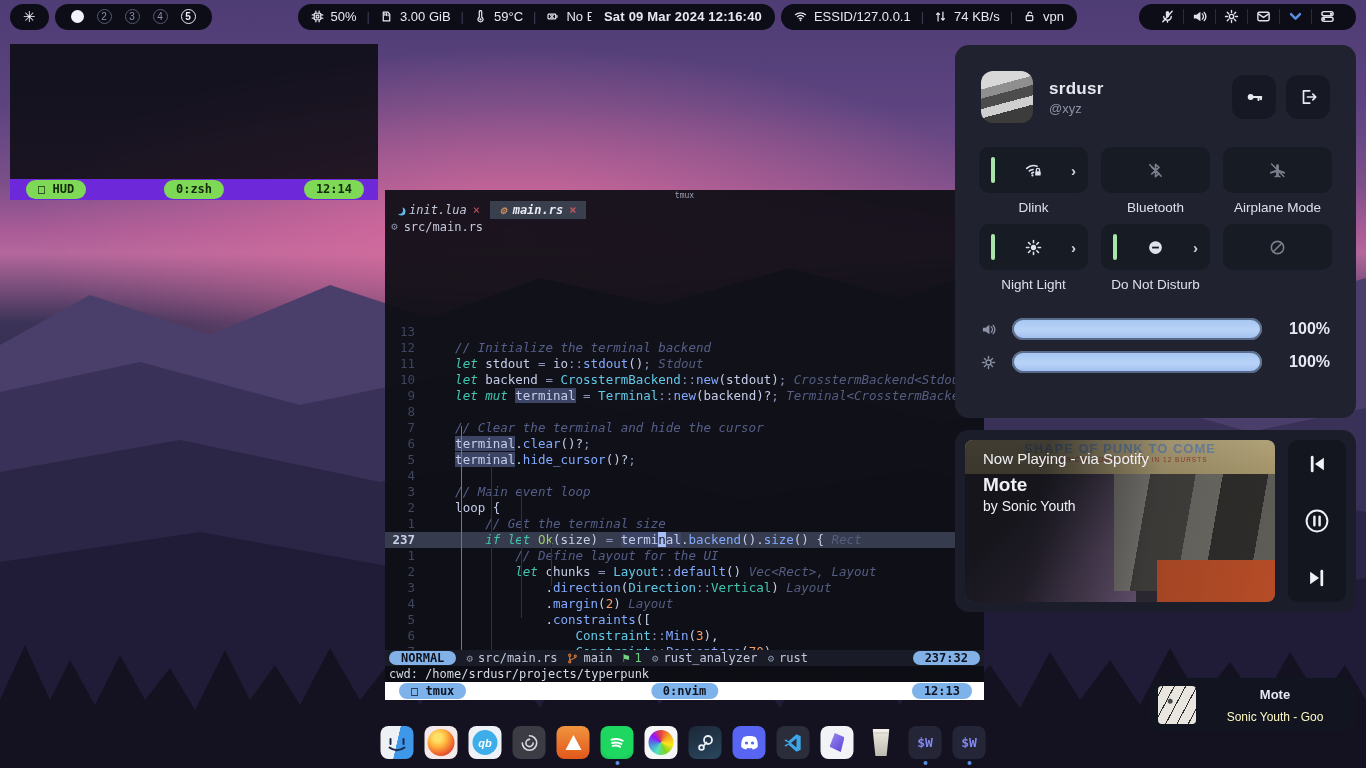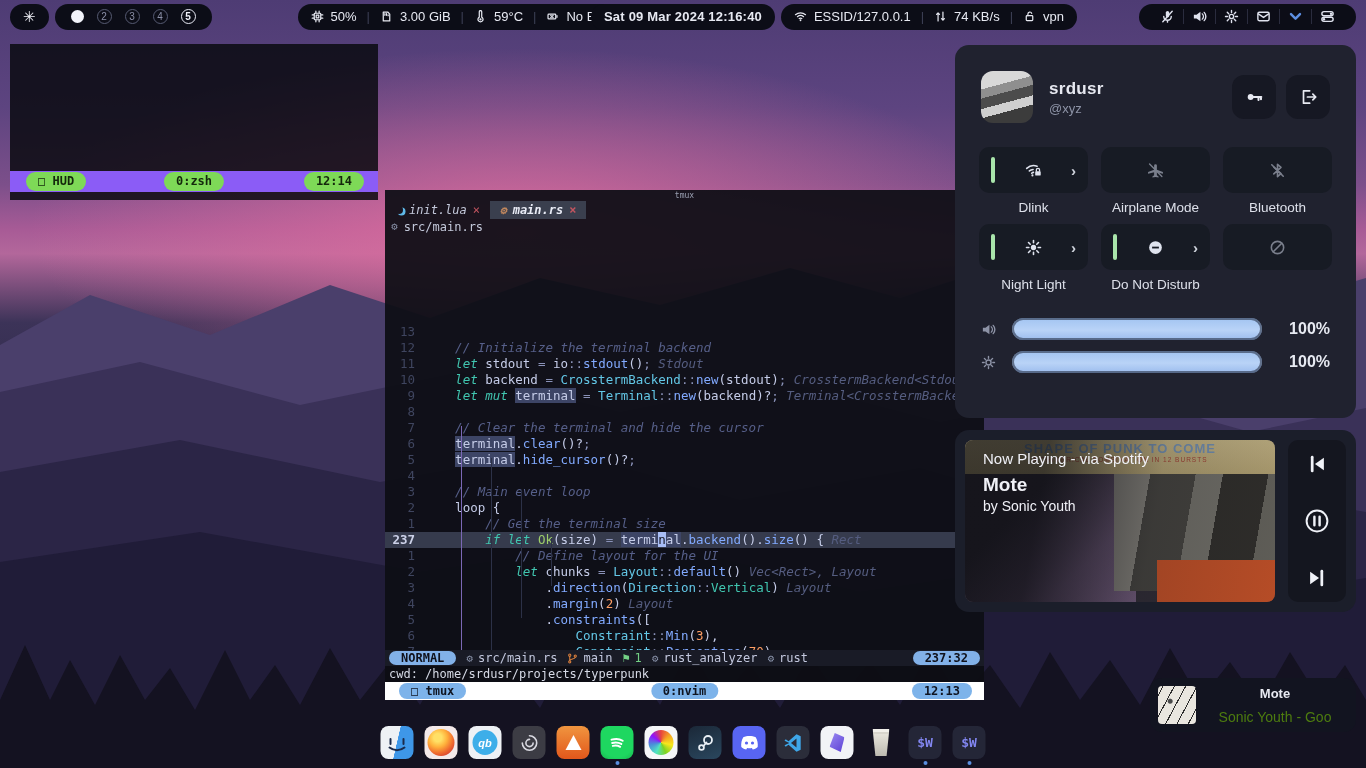--- a/index.html
+++ b/index.html
@@ -30,21 +30,21 @@
   .tray-pill{margin-left:62px;gap:0}
   .tray-btn{display:inline-flex;align-items:center;justify-content:center;padding:0 8px;color:#dfe2ee}
   .tray-btn + .tray-btn{border-left:1px solid #2a2c3e}
   .tray-btn.accent{color:#5d8fe2}
 
   
   .term{position:absolute;left:10px;top:44px;width:368px;height:156px;background:rgba(8,9,14,.84);z-index:3;font-size:12.5px;line-height:17px;color:#ccd0da}
   .term .body{padding:9px 12px;white-space:pre}
   .t-gray{color:#b9bdc9}.t-cyan{color:#56b6c2}.t-orange{color:#e5941d}.t-green{color:#98c379}.t-dim{color:#878c99}
   .t-cursor{display:inline-block;width:7px;height:13px;border:1px solid #c8ccd6;vertical-align:-2px}
-  .term-bar{position:absolute;left:0;right:0;bottom:8px;height:21px;background:#8b5cf6;display:flex;align-items:center;font-family:"DejaVu Sans Mono",monospace;font-size:12px}
+  .term-bar{position:absolute;left:0;right:0;bottom:0;height:21px;background:#6d28d9;display:flex;align-items:center;font-family:"DejaVu Sans Mono",monospace;font-size:12px}
   .gpill{background:#7ed957;color:#14280c;border-radius:10px;padding:1px 12px;font-weight:bold;position:absolute}
   .gpill.l{left:16px}.gpill.c{left:50%;transform:translateX(-50%)}.gpill.r{right:14px}
 
   
   .editor{position:absolute;left:385px;top:190px;width:599px;height:509px;background:rgba(13,14,20,.93);z-index:3;font-family:"DejaVu Sans Mono",monospace;font-size:12.5px;color:#c5cce8}
   .etitle{height:11px;display:flex;align-items:center;justify-content:center;font-size:8px;color:#9aa0b2;position:relative}
   .etitle .x{position:absolute;right:7px;top:1px;font-size:9px;color:#b9bdc9}
   .tabbar{height:18px;display:flex;align-items:stretch;font-size:12px}
   .tab{display:flex;align-items:center;gap:6px;padding:0 10px;font-style:italic;color:#c3c8da}
   .tab.active{background:#3a3f4e;font-weight:bold;color:#e8ebf5}
@@ -148,21 +148,21 @@
   .cup{width:20px;height:27px;background:linear-gradient(#f2f0ea 0 12%,#d8d5cc 12% 18%,#e6e3da 18%,#bdbab0);clip-path:polygon(8% 0,92% 0,78% 100%,22% 100%)}
   .di-sw{background:#242637;color:#8286f0;font:bold 13px "DejaVu Sans Mono",monospace}
 
   
   .notif{position:absolute;left:1150px;top:678px;width:206px;height:54px;background:#121420;border-radius:12px;z-index:4;display:flex;align-items:center;padding:0 8px;gap:6px}
   .nthumb{width:38px;height:38px;border-radius:4px;flex:none;background:#e9e6df;background-image:
     repeating-linear-gradient(118deg,transparent 0 4px,#2c2c2c 4px 5px,transparent 5px 10px),
     radial-gradient(circle at 32% 40%,#4a4a4a 0 2px,transparent 3px)}
   .ntext{flex:1;text-align:center}
   .ntitle{font-size:13px;font-weight:bold;color:#e8eaf2}
-  .nsub{font-size:14px;color:#4d7c0f;margin-top:8px}
+  .nsub{font-size:12px;color:#fef9c3;margin-top:8px}
 </style>
 </head>
 <body>
 
 <svg class="wp" width="1366" height="768" viewBox="0 0 1366 768">
   <polygon fill="#4a3f6b" points="0,345 90,295 210,335 330,285 430,318 540,278 660,305 790,268 900,298 1010,262 1100,292 1200,268 1290,300 1366,278 1366,768 0,768"></polygon>
   <polygon fill="#3a3158" points="0,392 140,362 300,405 460,372 620,412 780,380 940,422 1100,390 1250,432 1366,408 1366,768 0,768"></polygon>
   <polygon fill="#2b2546" points="0,472 180,440 380,482 560,450 740,500 920,468 1100,520 1250,492 1366,512 1366,768 0,768"></polygon>
   <polygon fill="#201c38" points="0,562 200,532 420,572 640,540 860,592 1080,560 1250,596 1366,578 1366,768 0,768"></polygon>
   <polygon fill="#141221" points="0,700 25,645 50,700 70,660 95,705 120,655 145,700 170,668 195,710 225,650 250,700 275,665 300,705 330,648 360,700 390,662 420,705 450,652 480,700 510,668 540,708 570,650 600,700 630,660 660,705 690,648 720,700 750,665 780,708 810,655 840,700 870,662 900,705 930,650 960,700 990,665 1020,708 1050,652 1080,700 1110,660 1140,705 1170,648 1200,700 1230,662 1260,705 1290,652 1320,700 1345,665 1366,700 1366,768 0,768"></polygon>
@@ -402,40 +402,40 @@
           </span>
           <span class="chev">›</span>
         </div>
         <div class="tlabel">Dlink</div>
       </div>
       <div class="tcell">
         <div class="tg dim">
           <span class="mid">
             <span class="ic">
               <svg width="17" height="17" viewBox="0 0 16 16" fill="none" stroke="currentColor" stroke-width="1.5" stroke-linecap="round" stroke-linejoin="round">
-                <path d="M15 9.5L9.3 7.2V3.4a1.3 1.3 0 0 0-2.6 0v3.8L1 9.5v1.6l5.7-1.4v2.7l-1.6 1.2v1.1L8 14l2.9.7v-1.1l-1.6-1.2V9.7L15 11.1z" fill="currentColor" stroke="none"></path>
-                <line x1="2.4" y1="1.8" x2="14" y2="13.6" stroke-width="1.3"></line>
+                <path d="M4.5 4.8L11.3 11 8 13.8V2.2L11.3 5 4.5 11.2"></path>
+                <line x1="2.6" y1="2.6" x2="13.4" y2="13.4"></line>
               </svg>
             </span>
           </span>
         </div>
-        <div class="tlabel">Airplane Mode</div>
+        <div class="tlabel">Bluetooth</div>
       </div>
       <div class="tcell">
         <div class="tg dim">
           <span class="mid">
             <span class="ic">
               <svg width="17" height="17" viewBox="0 0 16 16" fill="none" stroke="currentColor" stroke-width="1.5" stroke-linecap="round" stroke-linejoin="round">
-                <path d="M4.5 4.8L11.3 11 8 13.8V2.2L11.3 5 4.5 11.2"></path>
-                <line x1="2.6" y1="2.6" x2="13.4" y2="13.4"></line>
+                <path d="M15 9.5L9.3 7.2V3.4a1.3 1.3 0 0 0-2.6 0v3.8L1 9.5v1.6l5.7-1.4v2.7l-1.6 1.2v1.1L8 14l2.9.7v-1.1l-1.6-1.2V9.7L15 11.1z" fill="currentColor" stroke="none"></path>
+                <line x1="2.4" y1="1.8" x2="14" y2="13.6" stroke-width="1.3"></line>
               </svg>
             </span>
           </span>
         </div>
-        <div class="tlabel">Bluetooth</div>
+        <div class="tlabel">Airplane Mode</div>
       </div>
       <div class="tcell">
         <div class="tg">
           <span class="bar"></span>
           <span class="mid">
             <span class="ic">
               <svg width="17" height="17" viewBox="0 0 16 16" fill="none" stroke="currentColor" stroke-width="1.5" stroke-linecap="round" stroke-linejoin="round">
                 <circle cx="8" cy="8" r="2.5" fill="currentColor" stroke="none"></circle>
                 <path d="M8 1.4v2.2M8 12.4v2.2M1.4 8h2.2M12.4 8h2.2M3.3 3.3L4.9 4.9M11.1 11.1l1.6 1.6M12.7 3.3l-1.6 1.6M4.9 11.1l-1.6 1.6"></path>
               </svg>

